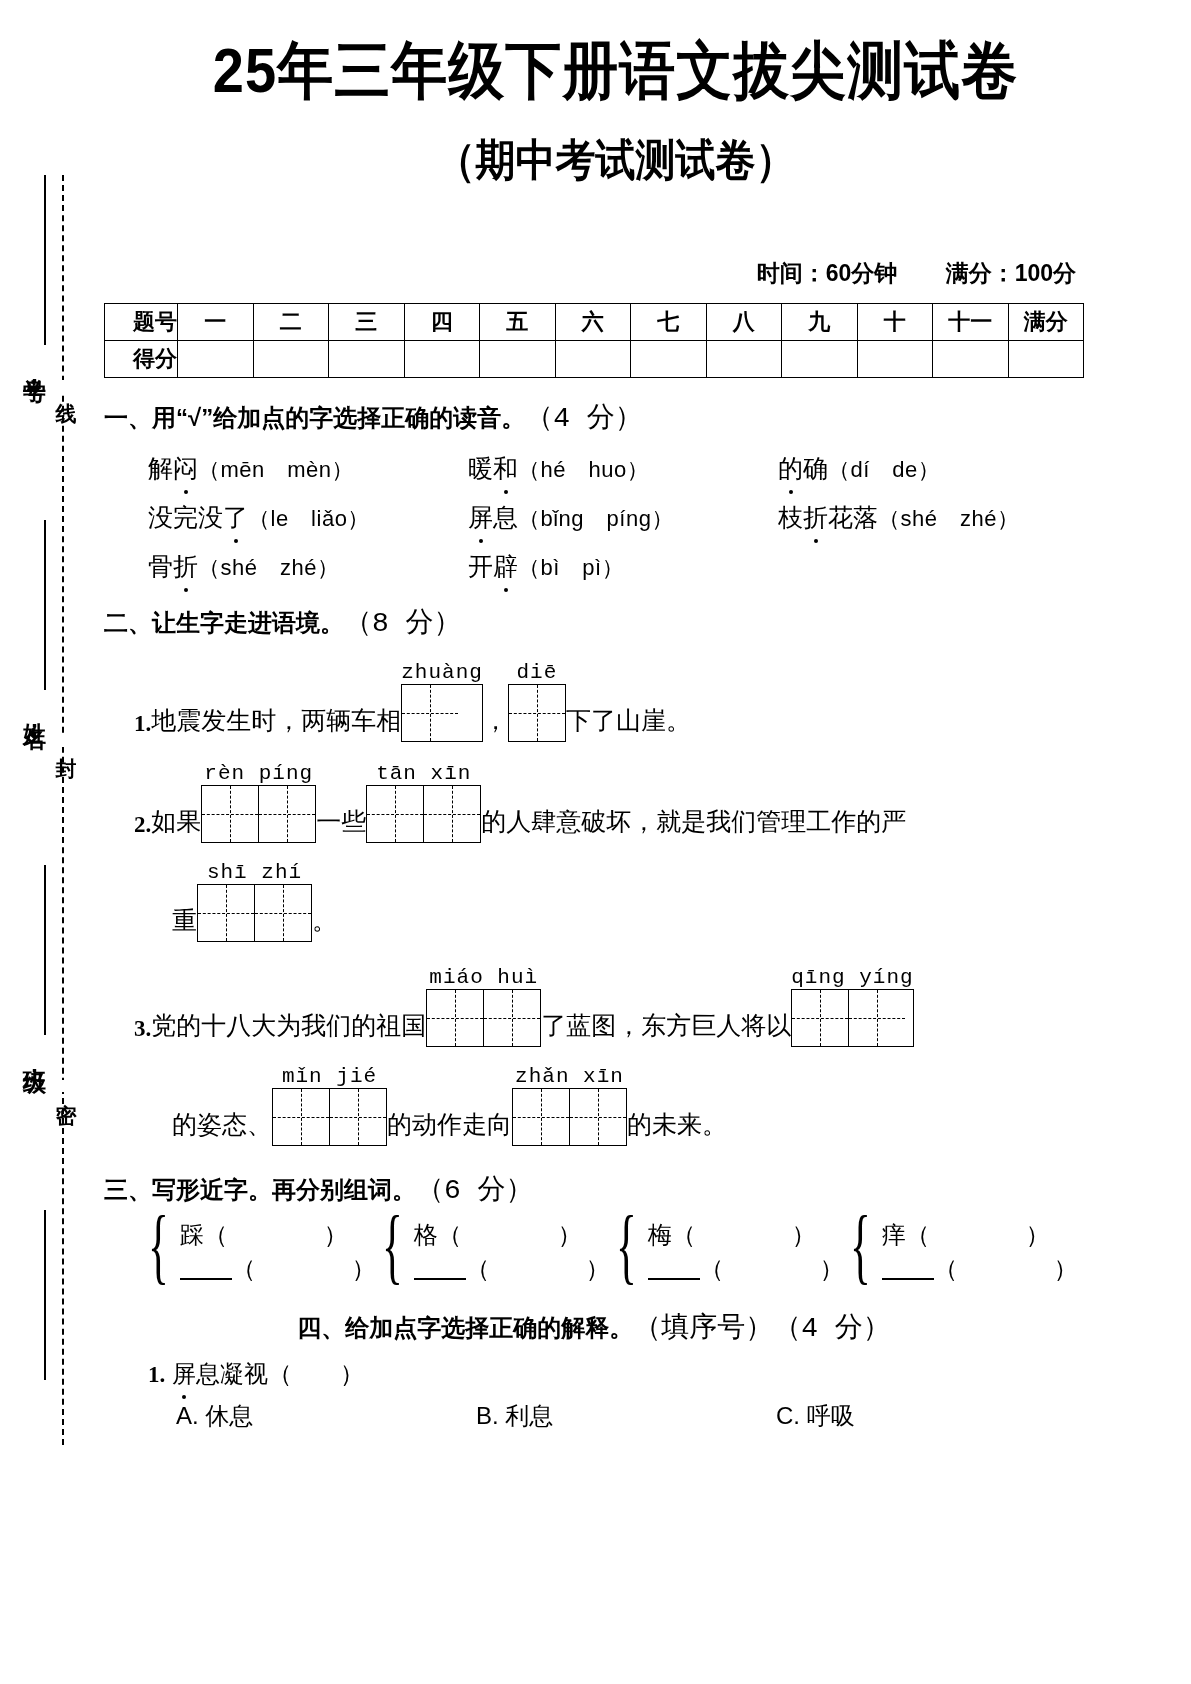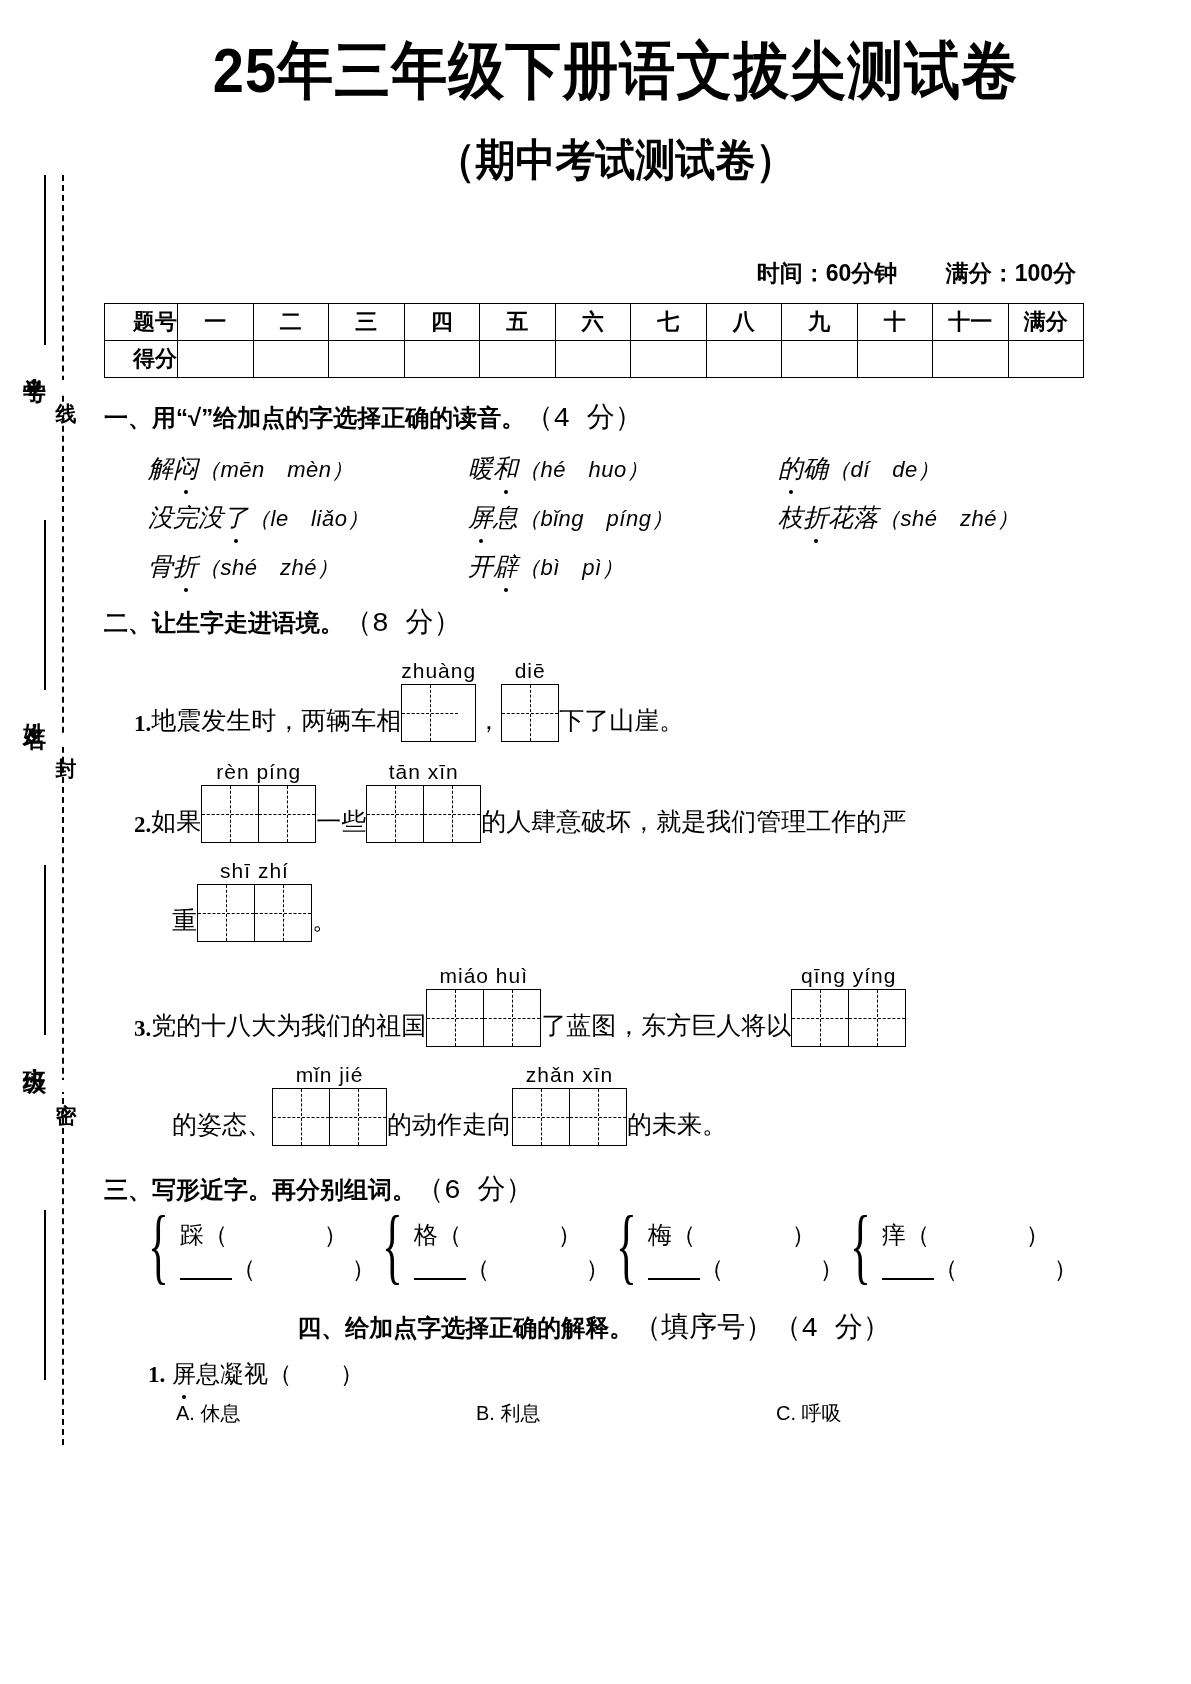--- a/index.html
+++ b/index.html
@@ -132,21 +132,20 @@
     font-family: Liberation Mono, monospace;
     font-weight: normal;
     font-size: 28px;
   }
 
   
   .py-row {
     display: flex;
     margin: 16px 0 0 44px;
     font-size: 24px;
-    font-style: italic;
   }
   .py-item {
     font-family: "Liberation Sans", "DejaVu Sans", sans-serif;
     white-space: nowrap;
   }
   .py-item .han { font-size: 25px; }
   .py-item .py { font-size: 22px; letter-spacing: 0.5px; }
   .dotted-char {
     position: relative;
     display: inline-block;
@@ -174,21 +173,21 @@
   }
   .s2-line .txt { padding-bottom: 5px; }
   .num { font-family: "Liberation Serif", serif; font-weight: bold; font-size: 23px; padding-bottom:5px;}
 
   .grid-wrap {
     display: inline-block;
     vertical-align: bottom;
     text-align: center;
   }
   .grid-py {
-    font-family: Liberation Sans, sans-serif;
+    font-family: Liberation Mono, monospace;
     font-size: 21px;
     letter-spacing: 1px;
     margin-bottom: 2px;
     white-space: nowrap;
   }
   .tzg {
     display: flex;
     border: 1.5px solid #000;
     height: 56px;
     background: #fff;
@@ -252,21 +251,21 @@
   
   .q-line {
     font-family: "Liberation Sans", "DejaVu Sans", sans-serif;
     font-size: 24px;
     margin: 12px 0 0 44px;
   }
   .opt-row {
     display: flex;
     margin: 10px 0 0 72px;
     font-family: "Liberation Sans", "DejaVu Sans", sans-serif;
-    font-size: 20px;
+    font-size: 24px;
   }
   .opt { width: 300px; }
 </style>
 </head>
 <body>
 
 <div class="title-main">25年三年级下册语文拔尖测试卷</div>
 <div class="title-sub">（期中考试测试卷）</div>
 
 <div class="left-margin">

